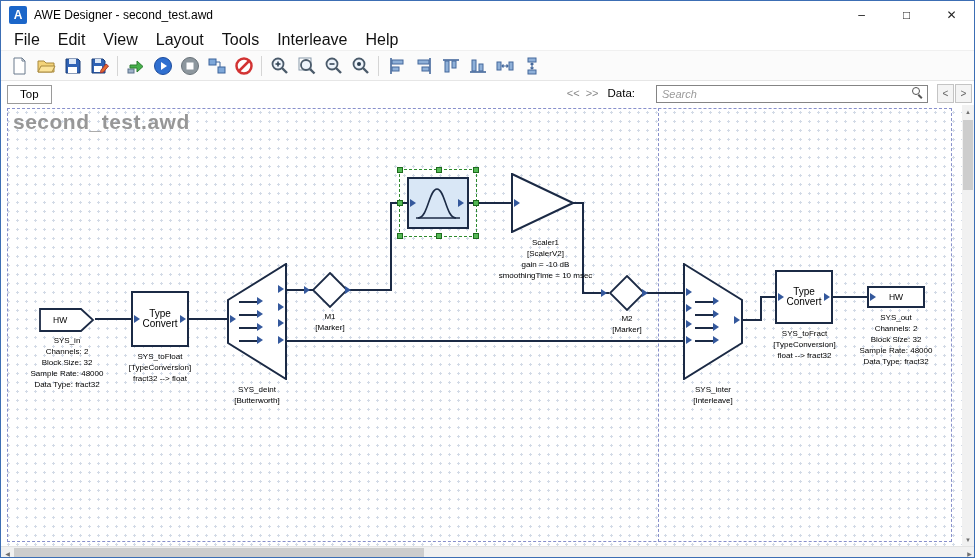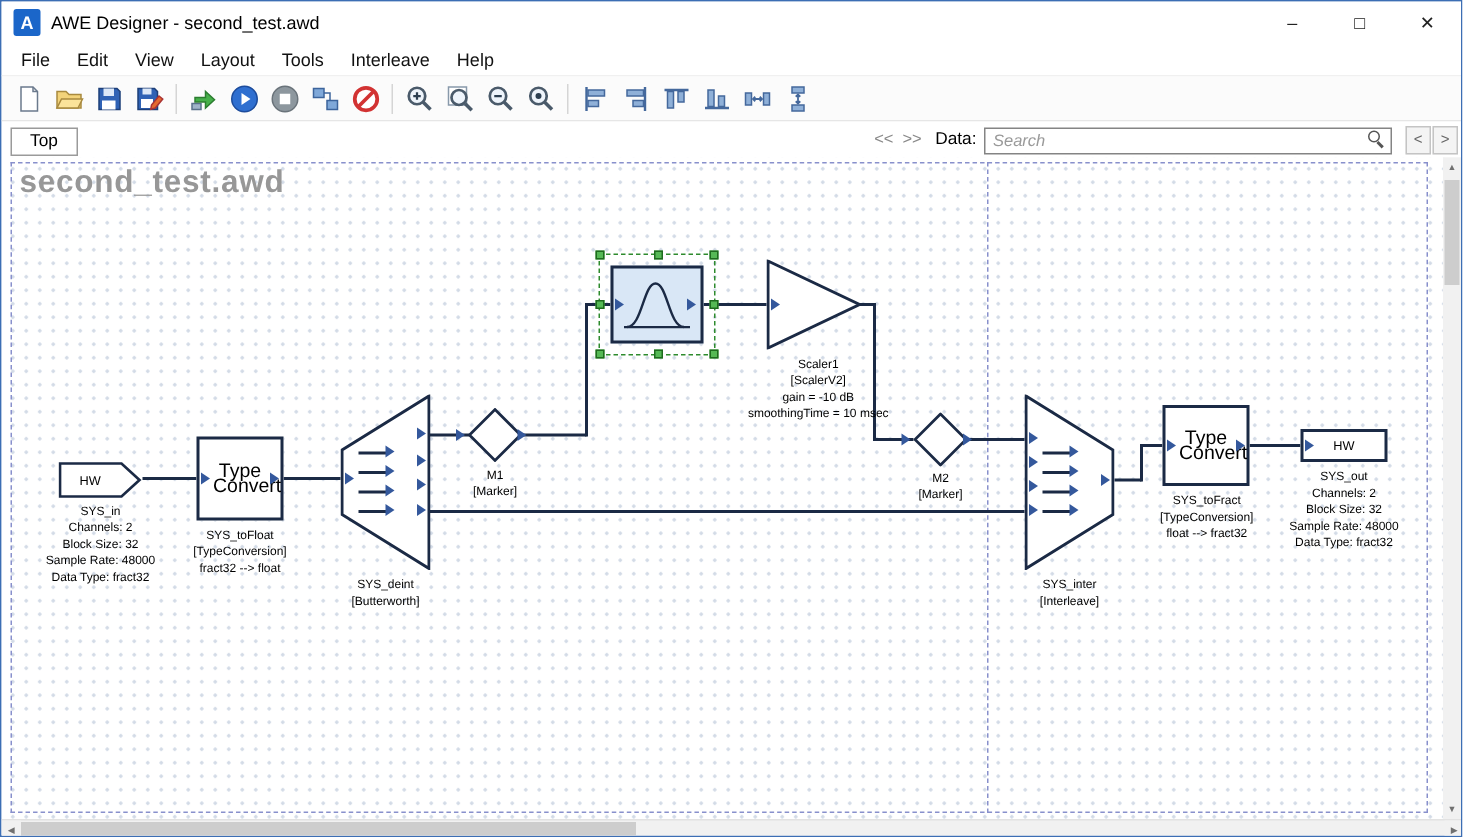--- a/index.html
+++ b/index.html
@@ -8,53 +8,53 @@
 
   
   .titlebar { position:absolute; left:0; top:0; width:100%; height:28px; background:#fff; display:flex; align-items:center; }
   .app-icon { width:18px; height:18px; margin:0 7px 0 8px; background:#1b66c9; color:#fff; font-size:12px; font-weight:bold; display:flex; align-items:center; justify-content:center; border-radius:2px; }
   .title-text { font-size:12px; color:#000; }
   .win-controls { position:absolute; right:0; top:0; height:28px; display:flex; }
   .win-btn { width:45px; height:28px; display:flex; align-items:center; justify-content:center; font-size:12px; color:#222; background:transparent; border:none; }
 
   
   .menubar { position:absolute; left:0; top:28px; width:100%; height:22px; background:#fff; display:flex; align-items:center; padding-left:4px; border-bottom:1px solid #f0f0f0; }
-  .menu-item { font-size:12px; color:#111; padding:3px 9px; }
+  .menu-item { font-size:16px; color:#111; padding:3px 9px; }
 
   
   .toolbar { position:absolute; left:0; top:50px; width:100%; height:30px; background:#fbfbfb; border-bottom:1px solid #e6e6e6; display:flex; align-items:center; padding-left:4px; }
   .tbtn { width:27px; height:26px; display:flex; align-items:center; justify-content:center; background:transparent; border:1px solid transparent; }
   .tsep { width:1px; height:20px; background:#d5d5d5; margin:0 4px; }
 
   
   .tabbar { position:absolute; left:0; top:80px; width:100%; height:24px; background:#fff; display:flex; align-items:center; padding:0 2px 0 6px; }
   .tab { font-size:11.5px; padding:2px 12px 3px; border:1px solid #9a9a9a; background:#fff; position:relative; top:1px; }
   .spacer { flex:1; }
   .nav-txt { font-size:11px; color:#8a8a8a; margin:0 3px; background:none; border:none; }
   .find-label { font-size:11.5px; margin:0 5px 0 6px; }
-  .find-wrap { position:relative; width:272px; height:18px; margin-right:8px; }
+  .find-wrap { position:relative; width:272px; height:18px; margin-right:8px;margin-left:16px; }
   .find-wrap input { width:100%; height:18px; border:1px solid #848484; font-size:11px; padding:0 20px 0 5px; font-family:"Liberation Sans","DejaVu Sans",sans-serif; }
   .find-wrap input::placeholder { font-style:italic; color:#9a9a9a; }
   .mag-glyph { position:absolute; right:8px; top:3px; width:8px; height:8px; border:1.5px solid #555; border-radius:50%; }
   .mag-glyph::after { content:""; position:absolute; left:6px; top:6px; width:5px; height:1.5px; background:#555; transform:rotate(45deg); transform-origin:0 0; }
   .tab-scroll { width:17px; height:19px; border:1px solid #c4c4c4; background:#f4f4f4; color:#666; font-size:10px; display:flex; align-items:center; justify-content:center; margin-left:1px; }
 
   
   .canvas { position:absolute; left:0; top:104px; width:963px; height:441px; background:#fff;
     background-image:radial-gradient(circle,#d2dae6 1px,transparent 1.1px); background-size:9px 9px; background-position:3px 3px; overflow:hidden; }
   .page-border { position:absolute; left:6px; top:3px; width:945px; height:434px; border:1px dashed #8890cc; }
   .page-break { position:absolute; left:657px; top:3px; width:0; height:434px; border-left:1px dashed #8890cc; }
   .canvas-title { position:absolute; left:12px; top:5px; font-size:21px; font-weight:bold; color:#979797; letter-spacing:0.5px; }
 
   .wire-h { position:absolute; height:2px; background:#1b2a45; }
   .wire-v { position:absolute; width:2px; background:#1b2a45; }
   .pin { position:absolute; width:0; height:0; border-top:4px solid transparent; border-bottom:4px solid transparent; border-left:6px solid #34589c; }
   .comb { position:absolute; height:1.5px; background:#1b2a45; }
   .blk-svg { position:absolute; }
-  .tcblock { position:absolute; background:#fff; border:2px solid #1b2a45; display:flex; align-items:center; justify-content:center; text-align:center; font-size:13px; line-height:10px; }
+  .tcblock { position:absolute; background:#fff; border:2px solid #1b2a45; display:flex; align-items:center; justify-content:center; text-align:center; font-size:10px; line-height:10px; }
   .tcblock span { width:36px; }
   .hwrect { position:absolute; background:#fff; border:2px solid #1b2a45; display:flex; align-items:center; justify-content:center; font-size:8.5px; }
   .hwlabel { position:absolute; font-size:8.5px; }
   .sofblock { position:absolute; background:#d9e7f6; border:2px solid #1b2a45; display:flex; align-items:center; justify-content:center; }
   .sel-rect { position:absolute; border:1px dashed #2e8b2e; }
   .handle { position:absolute; width:6px; height:6px; background:#55b955; border:1px solid #1e6b1e; }
   .caption { position:absolute; text-align:center; font-size:8px; line-height:11px; color:#000; }
   .caption div { white-space:nowrap; }
 
   

